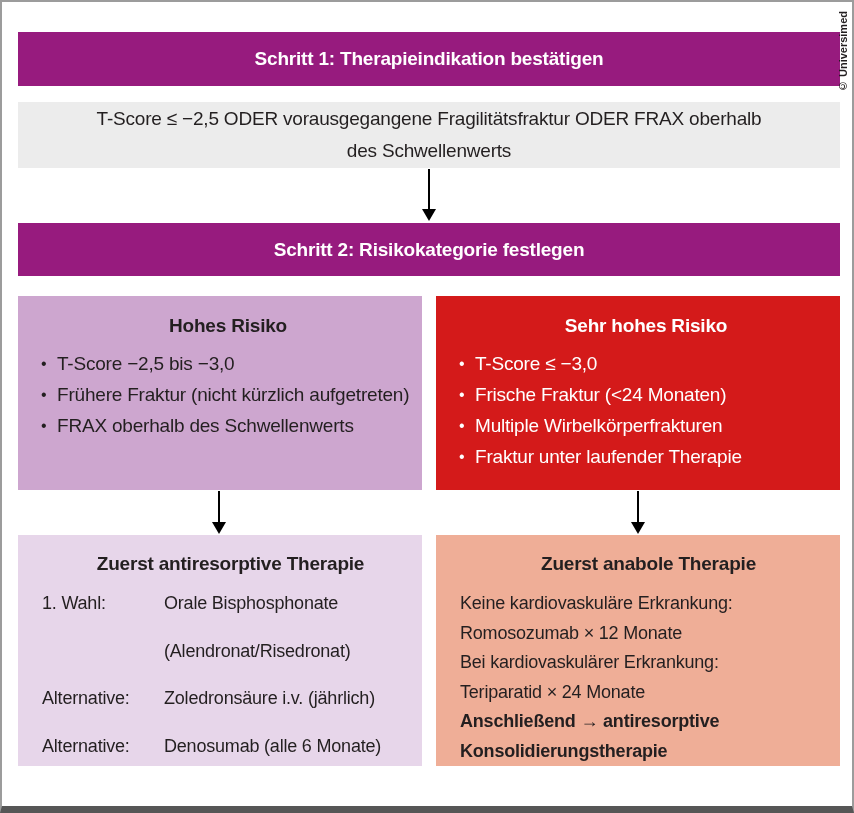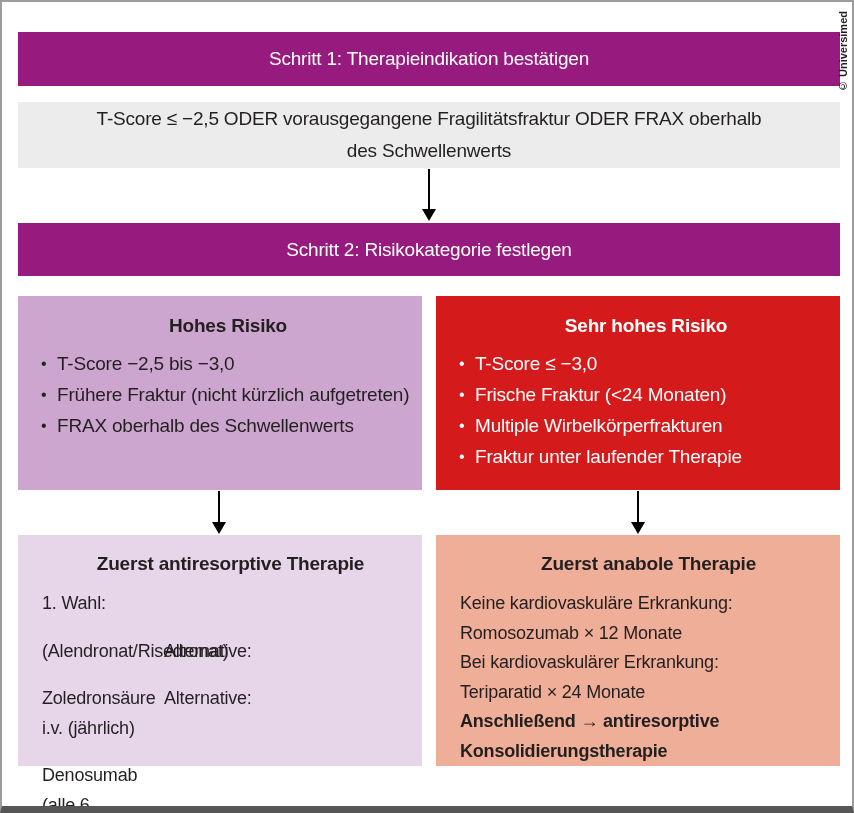--- a/index.html
+++ b/index.html
@@ -5,21 +5,21 @@
   * { margin:0; padding:0; box-sizing:border-box; }
   body { background:#fff; font-family:"Liberation Sans","DejaVu Sans",sans-serif; color:#231F20; }
   .page {
     position:relative; width:854px; height:813px; background:#fff; overflow:hidden;
     border:2px solid #9c9c9c; border-bottom:7px solid #565656;
     letter-spacing:-0.2px;
   }
   .band {
     position:absolute; left:16px; width:822px; background:#971B7E;
     display:flex; align-items:center; justify-content:center;
-    color:#fff; font-weight:normal; font-size:19px;
+    color:#fff; font-weight:bold; font-size:19px;
   }
   .band1 { top:30px;  height:54px; }
   .band2 { top:221px; height:53px; }
   .graybox {
     position:absolute; left:16px; top:100px; width:822px; height:66px;
     background:#ECECEC; display:flex; align-items:center; justify-content:center;
     text-align:center; font-size:19px;
   }
   .graybox .inner { max-width:680px; line-height:32px; }
   .arrow { position:absolute; width:16px; }
@@ -97,20 +97,21 @@
   </div>
   <div class="arrow arrow-right">
     <i class="shaft"></i>
     <i class="head"></i>
   </div>
 
   <div class="therapybox left">
     <h2>Zuerst antiresorptive Therapie</h2>
     <div class="rows">
       <span>1. Wahl:</span>
+      <span>Orale Bisphosphonate</span>
       <span></span>
       <span>(Alendronat/Risedronat)</span>
       <span>Alternative:</span>
       <span>Zoledronsäure i.v. (jährlich)</span>
       <span>Alternative:</span>
       <span>Denosumab (alle 6 Monate)</span>
     </div>
   </div>
 
   <div class="therapybox right">

